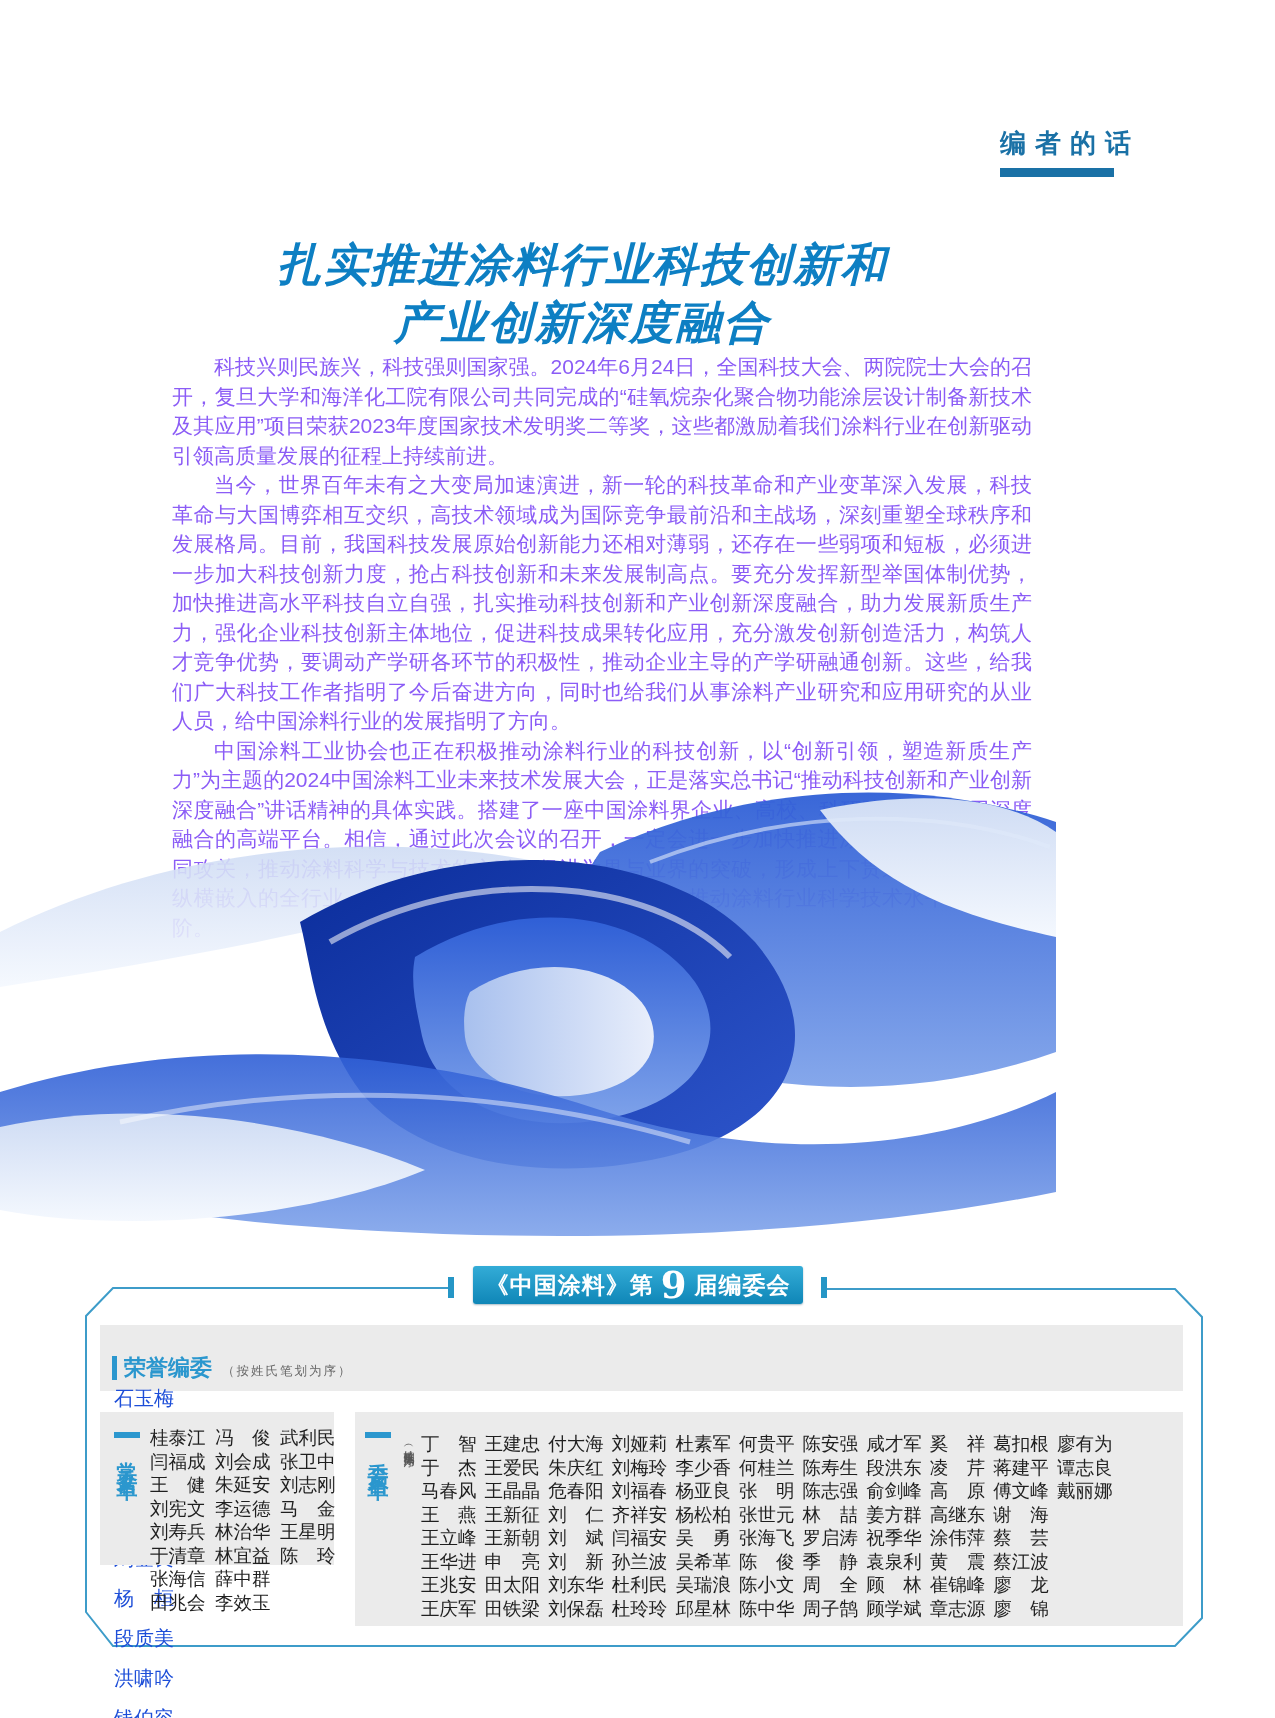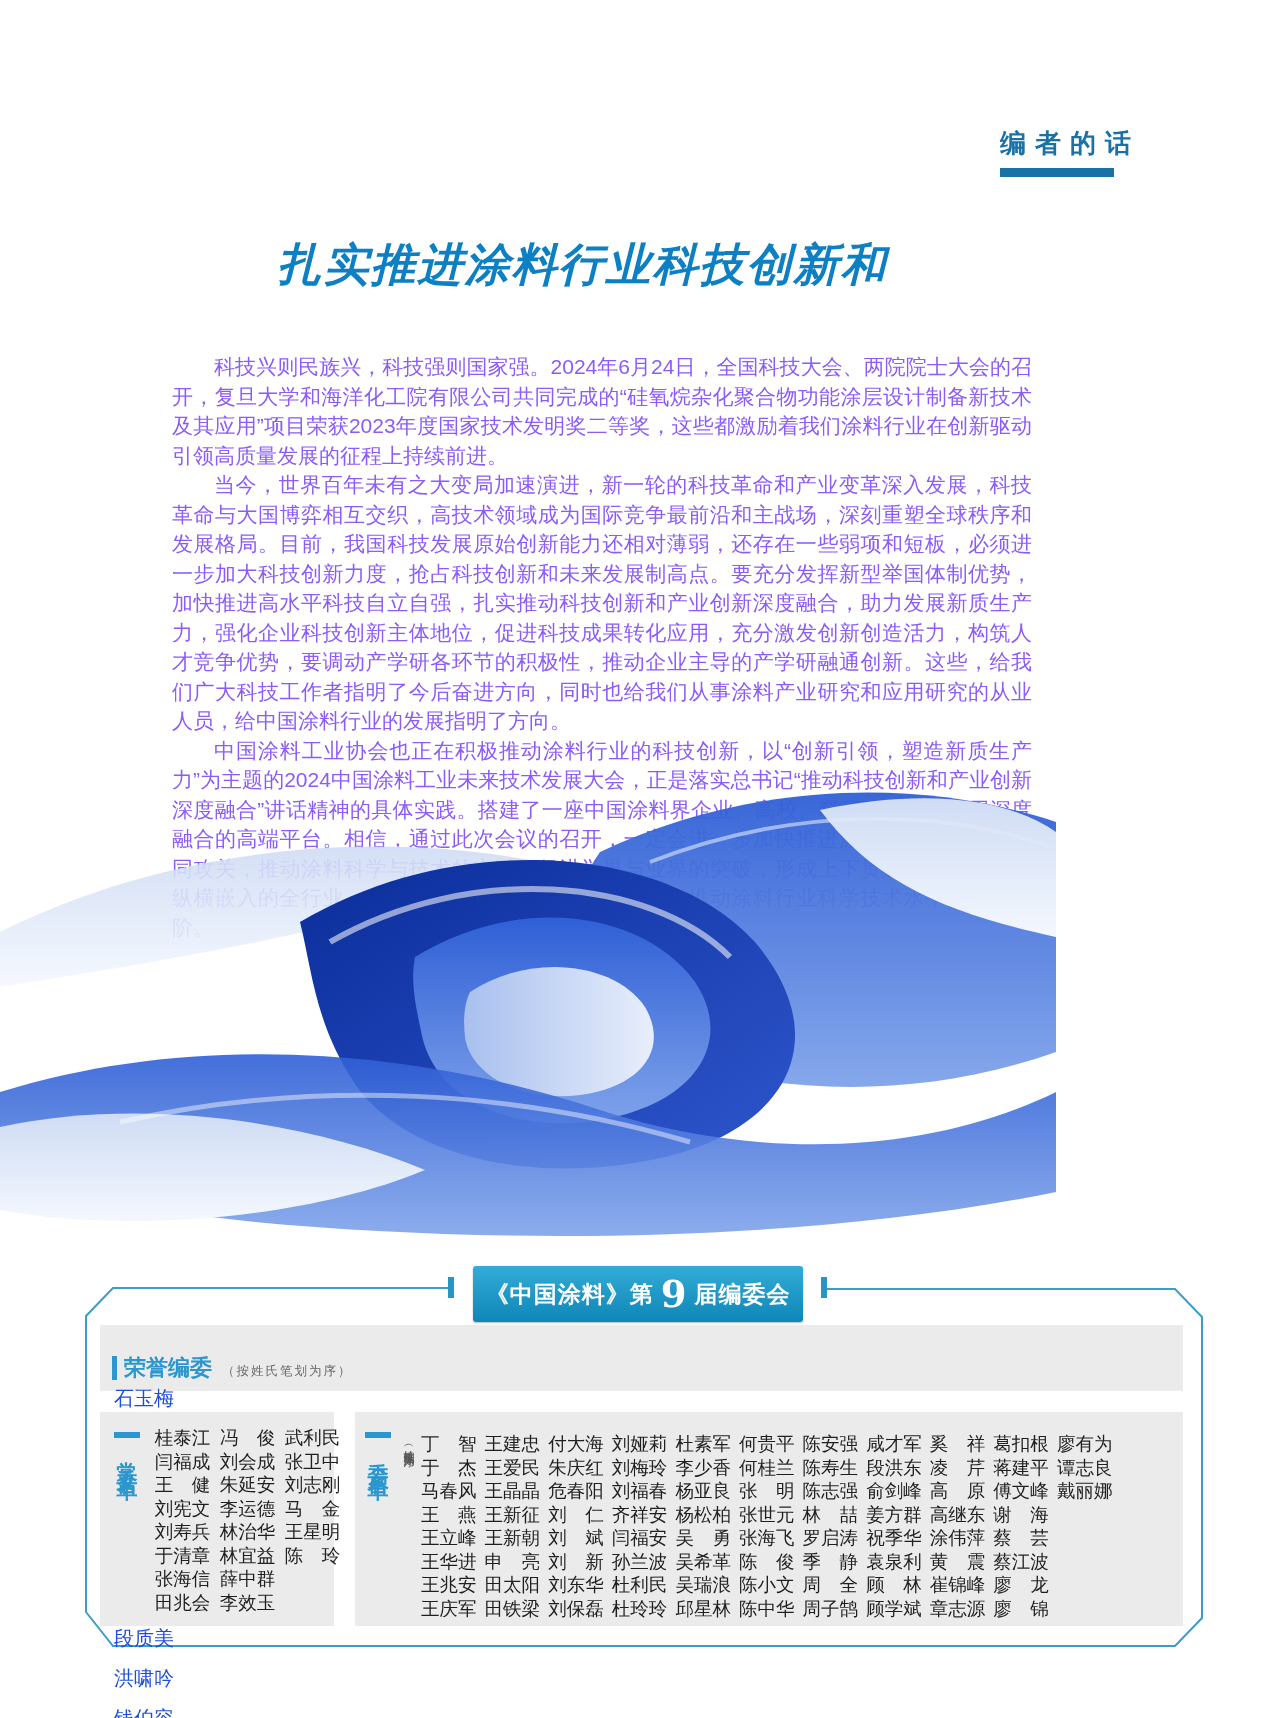--- a/index.html
+++ b/index.html
@@ -20,30 +20,30 @@
     font-size:21px;line-height:29.5px;text-align:justify;}
   .article p{margin:0;text-indent:2em;}
 
   
   .hero{position:absolute;left:0;top:792px;width:1056px;height:452px;}
 
   
   .board-svg{position:absolute;left:0;top:0;width:1275px;height:1718px;pointer-events:none;}
 
   
-  .banner{position:absolute;left:473px;top:1266px;width:330px;height:56px;
+  .banner{position:absolute;left:473px;top:1266px;width:330px;height:38px;
     background:linear-gradient(#33acd7,#0f86b7);border-radius:3px;
     display:flex;align-items:center;justify-content:center;color:#ffffff;
     font-weight:bold;font-size:23px;letter-spacing:1px;box-shadow:0 1px 2px rgba(0,60,90,.35);}
   .banner .num{font-family:"DejaVu Serif",serif;font-size:37px;font-weight:bold;margin:0 7px;line-height:1;}
 
   
   .panel{position:absolute;background:#ebebeb;}
   .panel-honorary{left:100px;top:1325px;width:1083px;height:66px;}
-  .panel-standing{left:100px;top:1412px;width:234px;height:214px;text-align:center;}
+  .panel-standing{left:100px;top:1412px;width:234px;height:153px;}
   .panel-members{left:355px;top:1412px;width:828px;height:214px;}
 
   .hn-header{display:flex;align-items:flex-end;padding:7px 0 0 12px;}
   .hn-bar{width:5px;height:24px;background:#2b97ce;margin-right:7px;}
   .hn-title{color:#2b97ce;font-size:22px;font-weight:bold;line-height:24px;margin-top:24px;}
   .hn-note{color:#666;font-size:12.5px;margin-left:10px;line-height:18px;letter-spacing:2px;}
   .names-row{display:flex;gap:13px;margin:5px 0 14px 14px;
     font-family:"DejaVu Serif",serif;font-size:20px;color:#1d4ed8;white-space:nowrap;flex-direction:column;}
 
   .v-label-wrap{position:absolute;}
@@ -63,20 +63,21 @@
 </head>
 <body>
 
 <div class="edit-note">
   <div class="txt">编者的话</div>
   <div class="bar"></div>
 </div>
 
 <div class="main-title">
   <div>扎实推进涂料行业科技创新和</div>
+  <div>产业创新深度融合</div>
 </div>
 
 <div class="article">
   <p>科技兴则民族兴，科技强则国家强。2024年6月24日，全国科技大会、两院院士大会的召开，复旦大学和海洋化工院有限公司共同完成的“硅氧烷杂化聚合物功能涂层设计制备新技术及其应用”项目荣获2023年度国家技术发明奖二等奖，这些都激励着我们涂料行业在创新驱动引领高质量发展的征程上持续前进。</p>
   <p>当今，世界百年未有之大变局加速演进，新一轮的科技革命和产业变革深入发展，科技革命与大国博弈相互交织，高技术领域成为国际竞争最前沿和主战场，深刻重塑全球秩序和发展格局。目前，我国科技发展原始创新能力还相对薄弱，还存在一些弱项和短板，必须进一步加大科技创新力度，抢占科技创新和未来发展制高点。要充分发挥新型举国体制优势，加快推进高水平科技自立自强，扎实推动科技创新和产业创新深度融合，助力发展新质生产力，强化企业科技创新主体地位，促进科技成果转化应用，充分激发创新创造活力，构筑人才竞争优势，要调动产学研各环节的积极性，推动企业主导的产学研融通创新。这些，给我们广大科技工作者指明了今后奋进方向，同时也给我们从事涂料产业研究和应用研究的从业人员，给中国涂料行业的发展指明了方向。</p>
   <p>中国涂料工业协会也正在积极推动涂料行业的科技创新，以“创新引领，塑造新质生产力”为主题的2024中国涂料工业未来技术发展大会，正是落实总书记“推动科技创新和产业创新深度融合”讲话精神的具体实践。搭建了一座中国涂料界企业、高校、科研院所产学研用深度融合的高端平台。相信，通过此次会议的召开，一定会进一步加快推进涂料关键核心技术协同攻关，推动涂料科学与技术的交融，促进学界与业界的突破，形成上下贯通、左右衔合、纵横嵌入的全行业、全产业链融合发展的新发展格局，推动涂料行业科学技术水平再上新台阶。</p>
 </div>
 
 <svg class="hero" viewBox="0 0 1056 452">
   <defs>

